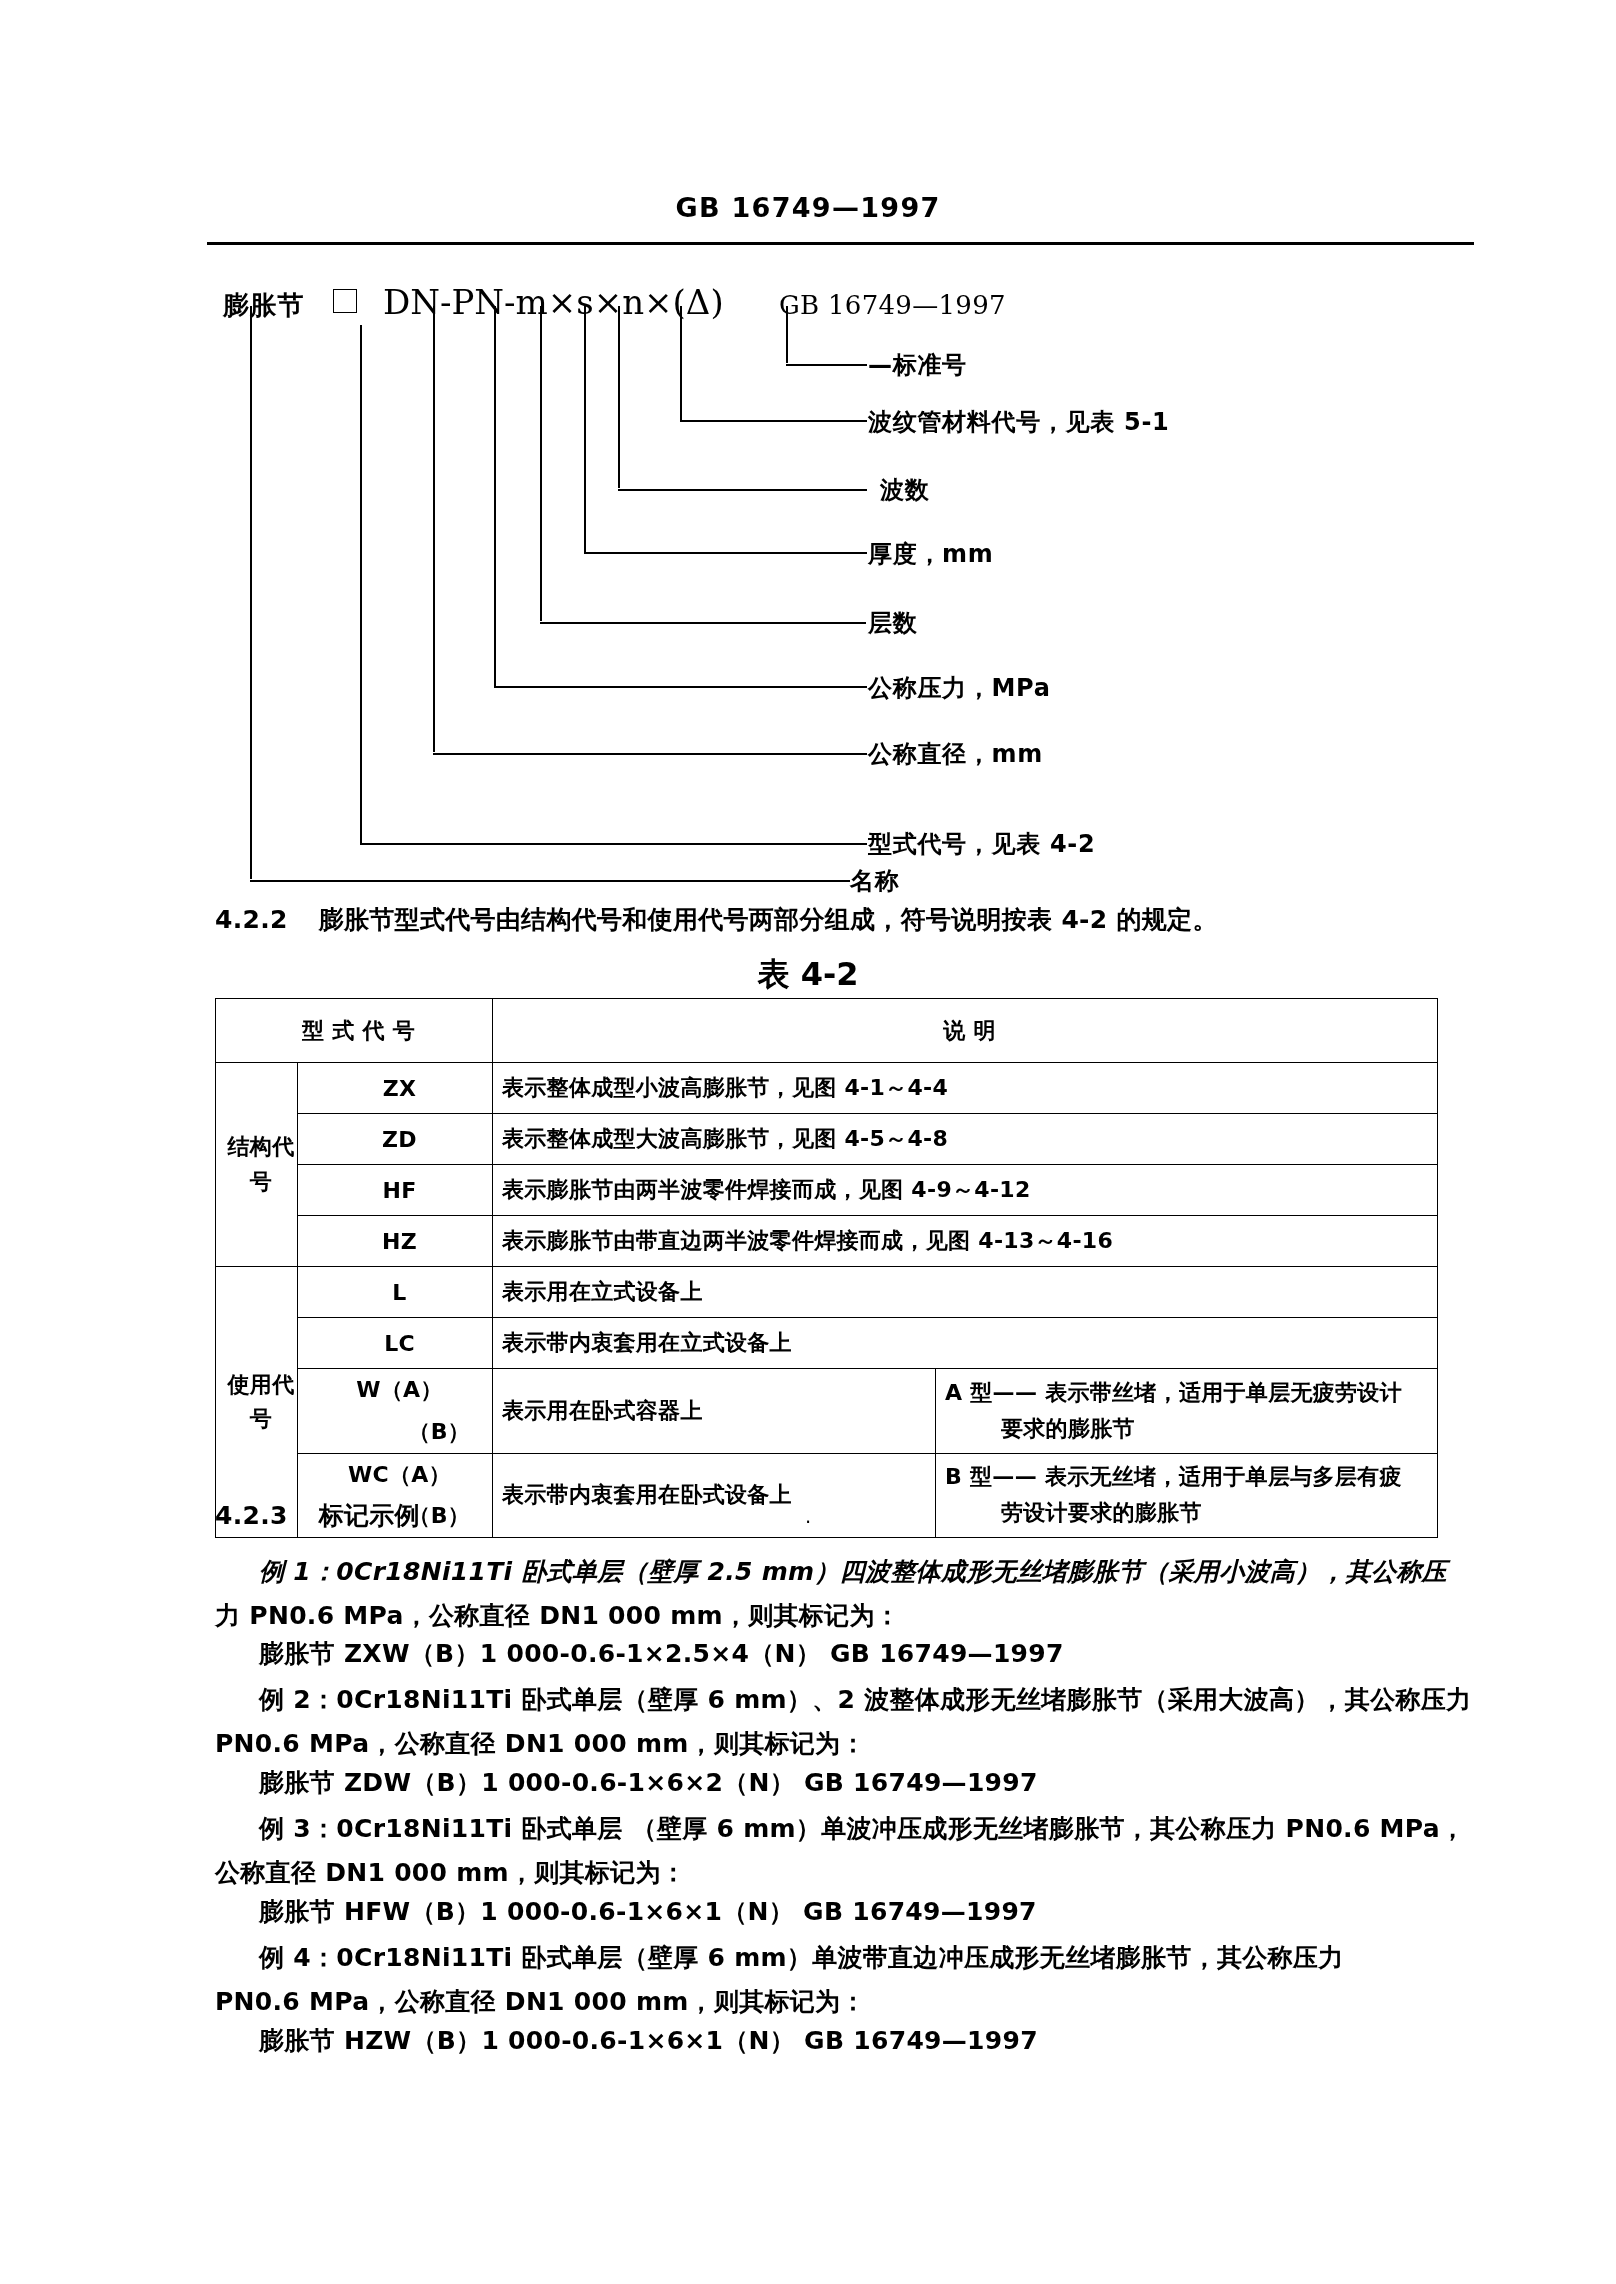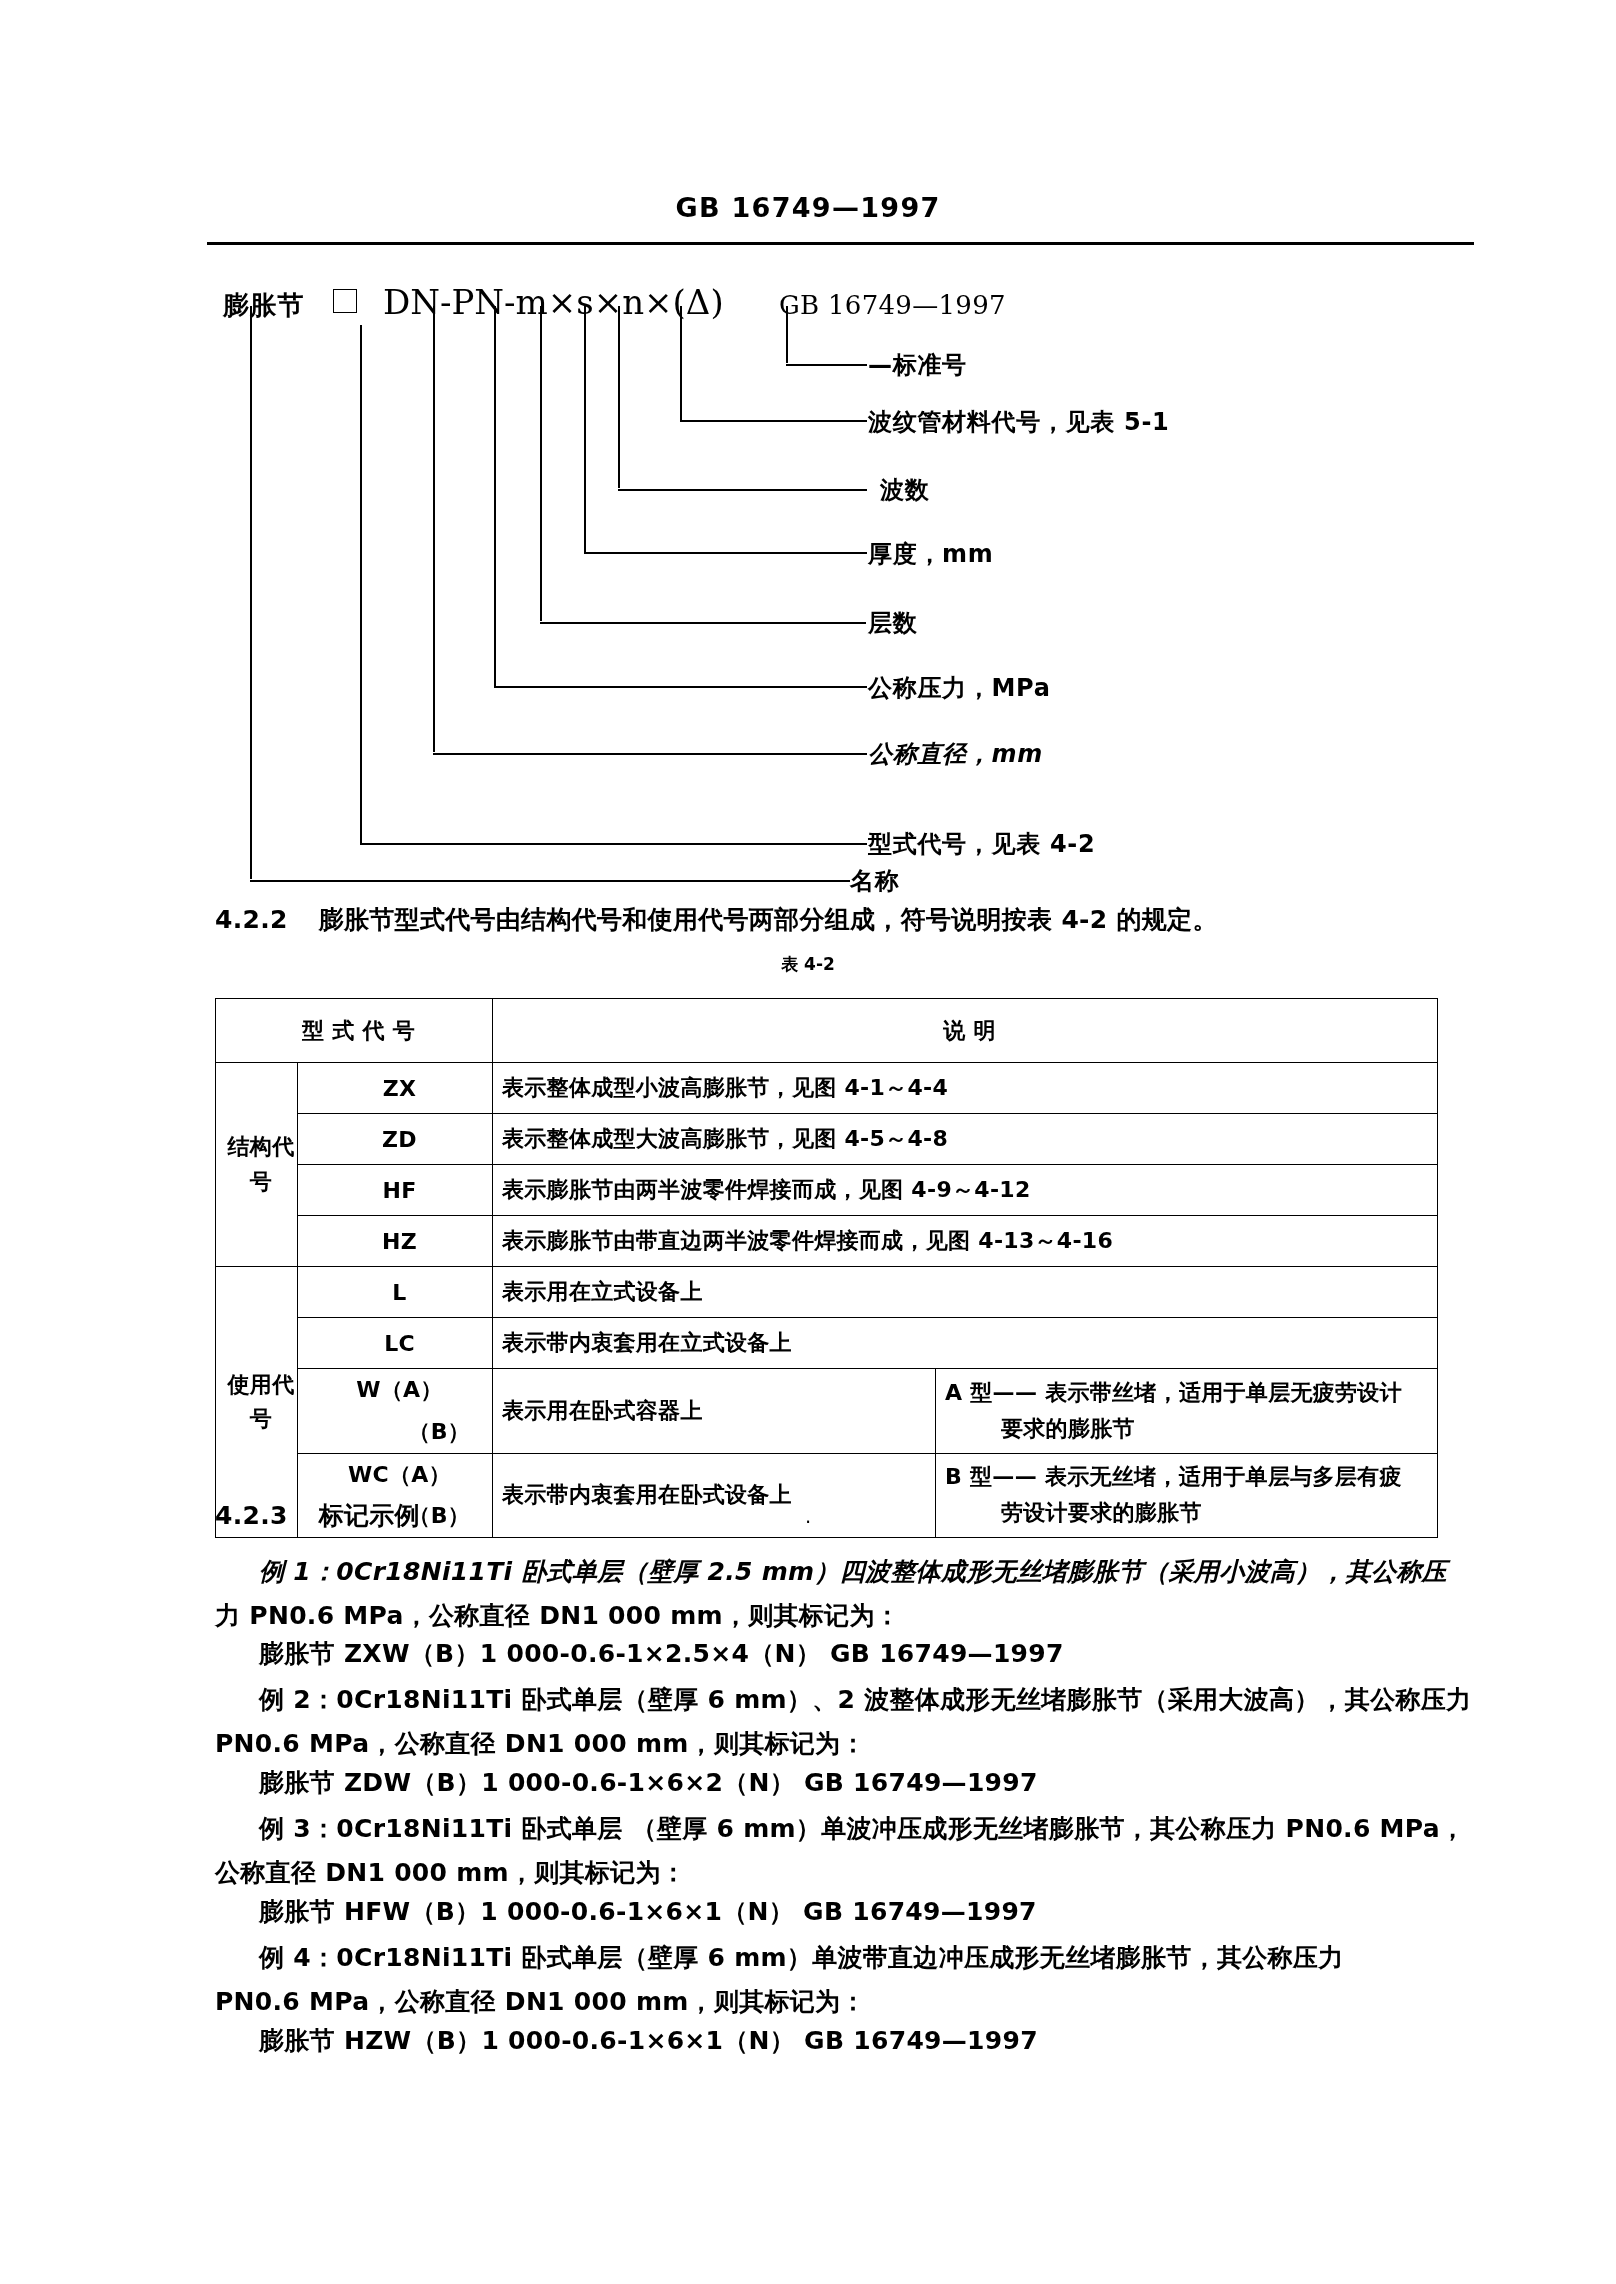--- a/index.html
+++ b/index.html
@@ -72,21 +72,21 @@
   .sec-num {
     font-family:"DejaVu Sans","Liberation Sans",sans-serif;
     font-weight:bold;
   }
 
   
   .tbl-cap {
     position:absolute; left:0; top:953px; width:1616px;
     text-align:center;
     font-family:"DejaVu Sans","Liberation Sans",sans-serif;
-    font-size:17px; font-weight:600;
+    font-size:32px; font-weight:600;
   }
 
   
   table.t42 {
     position:absolute; left:215px; top:998px;
     width:1222px;
     border-collapse:collapse;
     table-layout:fixed;
   }
   table.t42 td {
@@ -153,21 +153,21 @@
     <div class="ln h" style="left:433px;  top:753px; width:434px;"></div>
     <div class="ln h" style="left:360px;  top:843px; width:507px;"></div>
     <div class="ln h" style="left:250px;  top:880px; width:600px;"></div>
 
     <div class="lbl" style="left:868px; top:349px;">—标准号</div>
     <div class="lbl" style="left:868px; top:406px;">波纹管材料代号，见表 5-1</div>
     <div class="lbl" style="left:868px; top:474px;margin-left:12px;">波数</div>
     <div class="lbl" style="left:868px; top:538px;">厚度，mm</div>
     <div class="lbl" style="left:868px; top:607px;">层数</div>
     <div class="lbl" style="left:868px; top:672px;">公称压力，MPa</div>
-    <div class="lbl" style="left:868px; top:738px;font-style:italic;">公称直径，mm</div>
+    <div class="lbl" style="left:868px; top:738px;">公称直径，mm</div>
     <div class="lbl" style="left:868px; top:828px;">型式代号，见表 4-2</div>
     <div class="lbl" style="left:850px; top:865px;">名称</div>
   </div>
 
   <div class="para" style="left:215px; top:903px;">
     <span class="sec-num">4.2.2</span>
     <span style="display:inline-block;width:22px"></span><span>膨胀节型式代号由结构代号和使用代号两部分组成，符号说明按表 4-2 的规定。</span>
   </div>
 
   <div class="tbl-cap">表 4-2</div>

